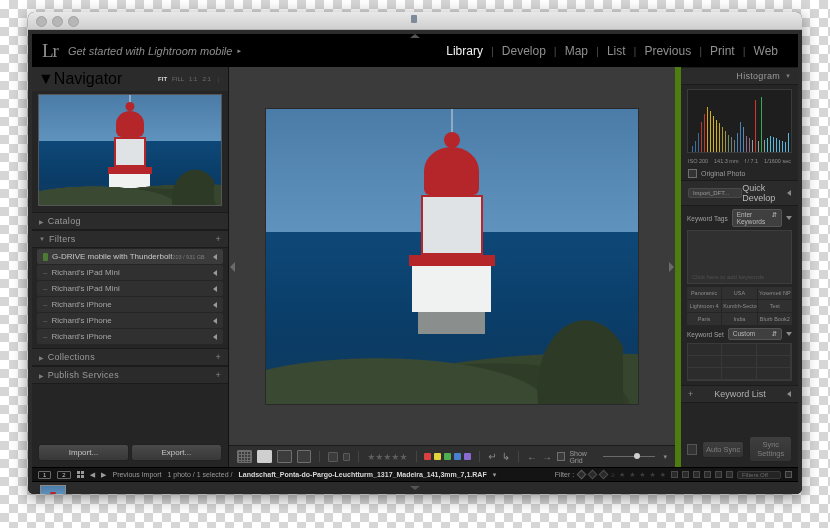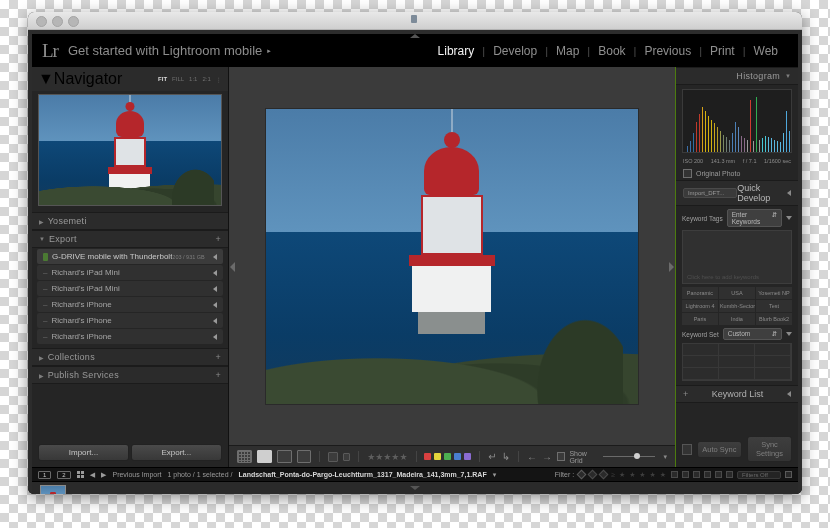--- a/index.html
+++ b/index.html
@@ -29,38 +29,38 @@
 
   
   .app{position:relative;height:465px;background:#1c1c1c;
     border:4px solid #2c2c2c;box-sizing:border-box;}
 
   
   .modulebar{height:33px;background:#000;display:flex;align-items:center;
     position:relative;padding:0 10px;}
   .lrlogo{font-family:"Liberation Serif",serif;font-size:19px;color:#8e8e8e;
     letter-spacing:-1px;margin-right:10px;}
-  .idtext{font-size:13px;color:#8d8d8d;}
+  .idtext{font-size:11px;color:#8d8d8d;font-style:italic;}
   .idarrow{display:inline-block;margin-left:5px;font-size:7px;color:#8d8d8d;}
   .modules{position:absolute;right:12px;top:0;height:33px;display:flex;
     align-items:center;gap:0;}
   .mod{font-size:12px;color:#8f8f8f;padding:0 8px;cursor:default;}
   .mod.active{color:#f2f2f2;}
   .modsep{color:#4b4b4b;font-size:11px;}
   .topnub{position:absolute;left:50%;top:0;transform:translateX(-50%);
     width:0;height:0;border-left:5px solid transparent;border-right:5px solid transparent;
     border-bottom:4px solid #555;}
 
   
   .body{display:flex;height:calc(100% - 33px - 24px);}
   .leftcol{width:205px;background:#252525;display:flex;flex-direction:column;
     border-right:1px solid #111;}
   .centercol{flex:1;background:#3a3a3a;display:flex;flex-direction:column;position:relative;}
   .rightcol{width:155px;background:#252525;display:flex;flex-direction:column;
-    border-left:1px solid #4d7c0f;}
+    border-left:6px solid #4d7c0f;}
 
   
   .phead{display:flex;align-items:center;justify-content:space-between;
     padding:3px 7px;font-size:9px;color:#9a9a9a;background:#2b2b2b;
     border-top:1px solid #1b1b1b;border-bottom:1px solid #1b1b1b;}
   .phead .tri{font-size:6px;color:#7d7d7d;margin-right:4px;}
   .phead .title{letter-spacing:.3px;}
   .pheadleft{display:flex;align-items:center;}
 
   
@@ -233,21 +233,21 @@
         <span class="lrlogo">Lr</span>
         <span class="idtext">Get started with Lightroom mobile</span>
         <span class="idarrow">▸</span>
         <div class="modules">
           <span class="mod active">Library</span>
           <span class="modsep">|</span>
           <span class="mod">Develop</span>
           <span class="modsep">|</span>
           <span class="mod">Map</span>
           <span class="modsep">|</span>
-          <span class="mod">Book</span>
+          <span class="mod">List</span>
           <span class="modsep">|</span>
           <span class="mod">Previous</span>
           <span class="modsep">|</span>
           <span class="mod">Print</span>
           <span class="modsep">|</span>
           <span class="mod">Web</span>
         </div>
       </div>
 
       <div class="body">
@@ -283,28 +283,28 @@
                 <div class="plinth"></div>
               </div>
               <div class="bush"></div>
               <div class="palm"></div>
             </div>
           </div>
 
           <div class="phead">
             <div class="pheadleft">
               <span class="tri">▶</span>
-              <span class="title">Yosemeti</span>
+              <span class="title">Catalog</span>
             </div>
           </div>
 
           <div class="phead">
             <div class="pheadleft">
               <span class="tri">▼</span>
-              <span class="title">Export</span>
+              <span class="title">Filters</span>
             </div>
             <span class="plus">+</span>
           </div>
 
           <div>
             <div class="prow sel">
               <span class="lft">
                 <span class="vol"></span>
                 <span>G-DRIVE mobile with Thunderbolt</span>
               </span>

